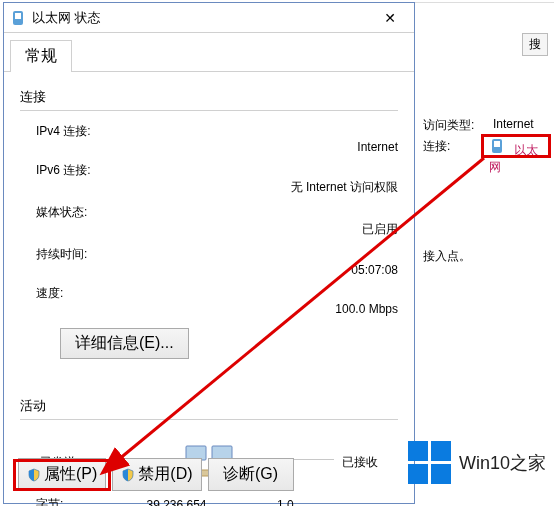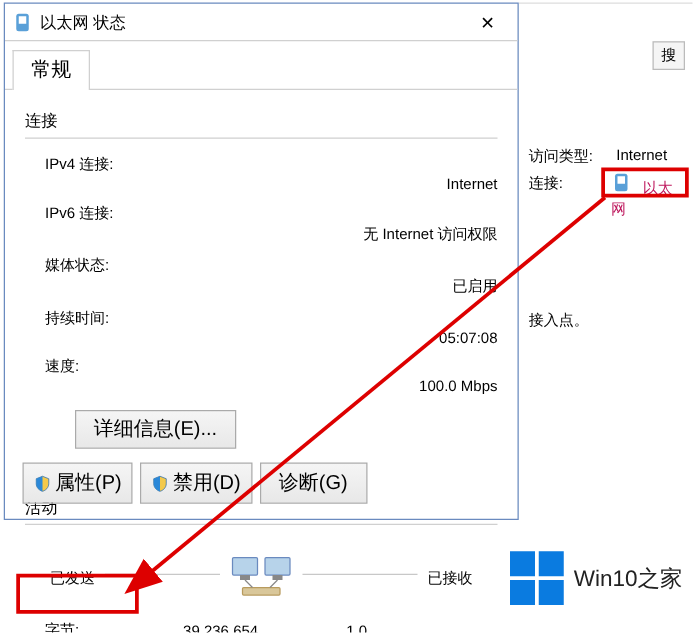--- a/index.html
+++ b/index.html
@@ -10,21 +10,21 @@
     width: 556px;
     height: 506px;
     position: relative;
     overflow: hidden;
   }
   .dialog {
     position: absolute;
     left: 3px;
     top: 2px;
     width: 412px;
-    height: 414px;
+    height: 502px;
     border: 1px solid #6a8abf;
     background: #fff;
   }
   .titlebar {
     height: 30px;
     display: flex;
     align-items: center;
     padding: 0 6px;
     border-bottom: 1px solid #d0d0d0;
   }

